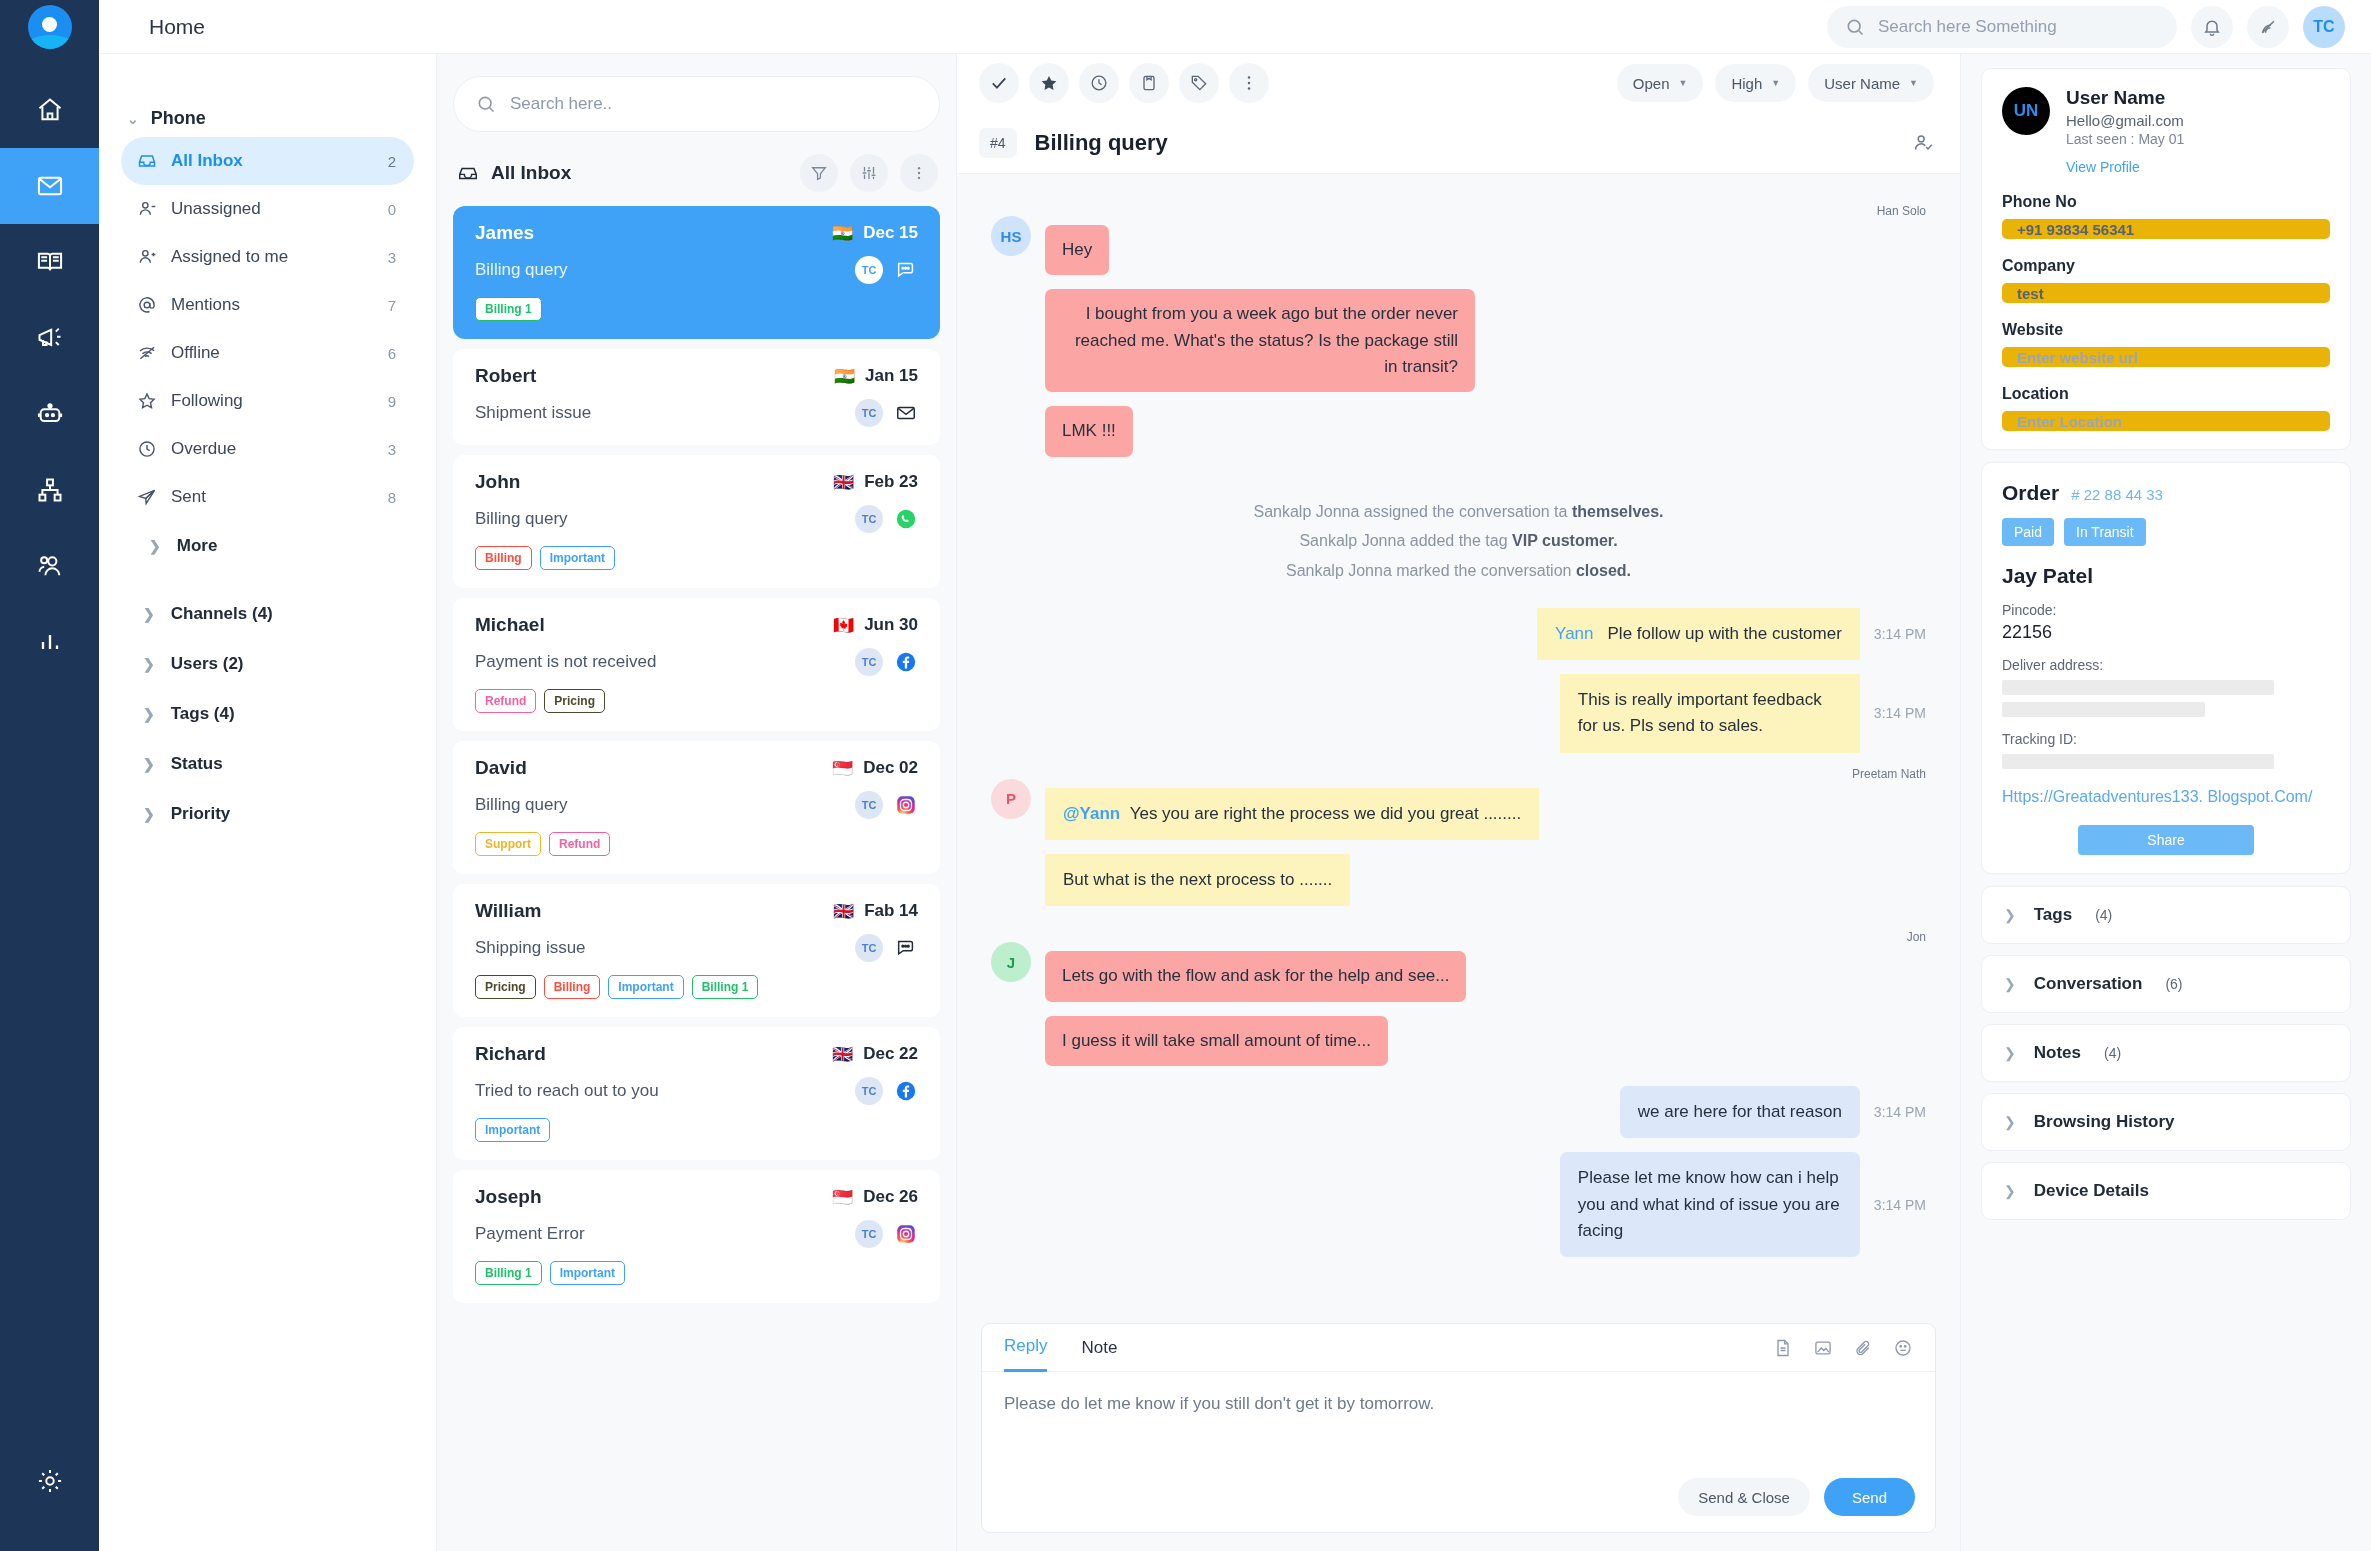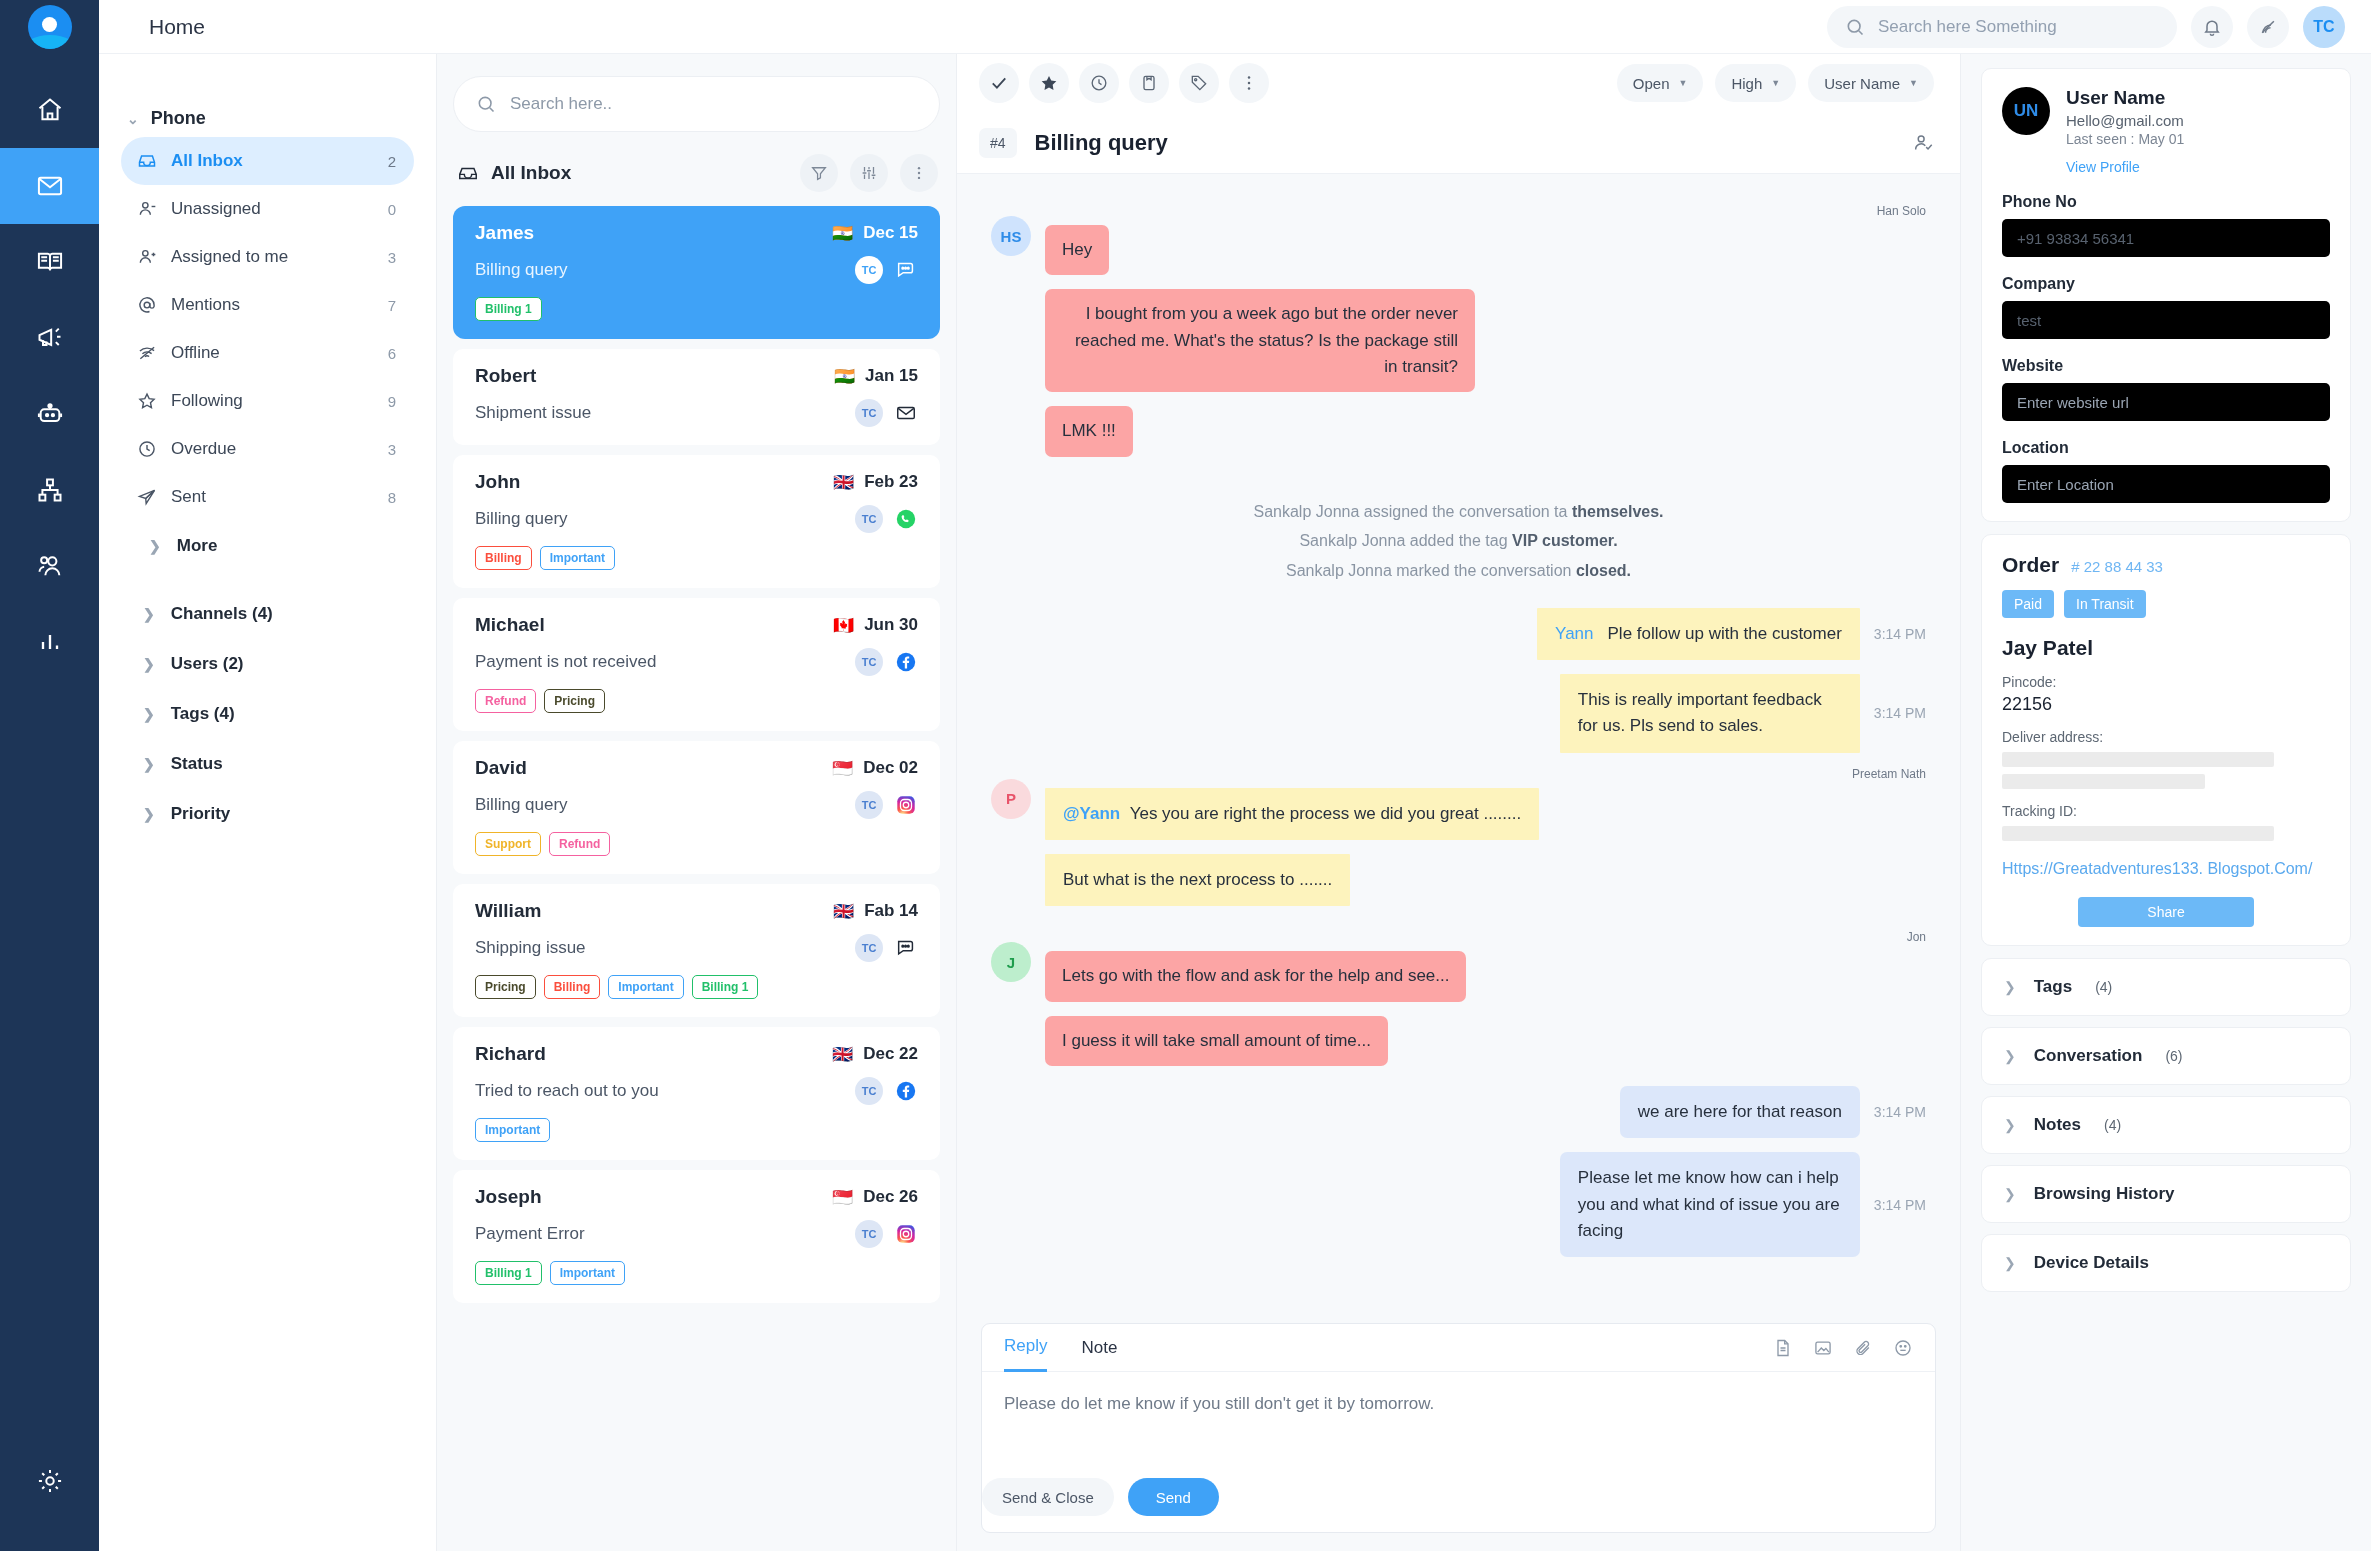--- a/index.html
+++ b/index.html
@@ -237,21 +237,21 @@
     height: 210px; display: flex; flex-direction: column;
   }
   .reply-tabs {
     height: 48px; display: flex; align-items: center; gap: 34px;
     padding: 0 22px; border-bottom: 1px solid #eef1f5;
   }
   .rtab { font-size: 17px; color: #2b3445; height: 48px; display: flex; align-items: center; cursor: pointer; }
   .rtab.on { color: #3fa2f7; border-bottom: 3px solid #3fa2f7; }
   .rtools { margin-left: auto; display: flex; gap: 20px; color: #8d99a8; }
   .reply-text { padding: 22px; font-size: 17px; color: #6f7a89; flex: 1; }
-  .reply-actions { display: flex; justify-content: flex-start; gap: 14px; padding: 0 20px 16px 0; }
+  .reply-actions { display: flex; justify-content: flex-end; gap: 14px; padding: 0 20px 16px 0; }
   .btn-ghost {
     height: 38px; border-radius: 19px; background: #f3f6f9; border: none;
     color: #4b5666; font-size: 15px; padding: 0 20px; cursor: pointer;
     font-family: "Liberation Sans", sans-serif;
   }
   .btn-primary {
     height: 38px; border-radius: 19px; background: #3fa2f7; border: none;
     color: #fff; font-size: 15px; padding: 0 28px; cursor: pointer;
     font-family: "Liberation Sans", sans-serif;
   }
@@ -271,23 +271,24 @@
     width: 48px; height: 48px; border-radius: 50%; background: #000000;
     color: #2f8ce8; font-size: 17px; font-weight: 700;
     display: flex; align-items: center; justify-content: center; flex: 0 0 48px;
   }
   .rp-name { font-size: 19px; font-weight: 700; color: #1a2230; }
   .rp-mail { font-size: 15px; color: #58626f; margin-top: 3px; }
   .rp-seen { font-size: 14px; color: #7c8694; margin-top: 2px; }
   .rp-link { font-size: 14px; color: #3fa2f7; margin: 12px 0 0 64px; cursor: pointer; }
   .rp-flabel { font-size: 16px; font-weight: 700; color: #222b38; margin: 18px 0 8px 0; }
   .rp-field {
-    height: 38px; background: #000000; border-radius: 5px; border: none;
+    height: 20px; background: #eab308; border-radius: 5px; border: none;
     width: 100%; padding: 0 15px; font-size: 15px; color: #58626f; outline: none;
     font-family: "Liberation Sans", sans-serif;
+    font-weight: bold;
   }
   .rp-field::placeholder { color: #9aa5b3; }
   .order-head { display: flex; align-items: baseline; gap: 12px; }
   .order-t { font-size: 21px; font-weight: 700; color: #1a2230; }
   .order-no { font-size: 15px; color: #6fb6f3; }
   .order-badges { display: flex; gap: 10px; margin-top: 13px; }
   .obadge { background: #6cb9f7; color: #fff; font-size: 14px; padding: 6px 12px; border-radius: 4px; }
   .ship-name { font-size: 21px; font-weight: 700; color: #1a2230; margin-top: 18px; }
   .f-lab { font-size: 14px; color: #5d6773; margin-top: 14px; }
   .f-val { font-size: 18px; color: #1a2230; margin-top: 4px; }

